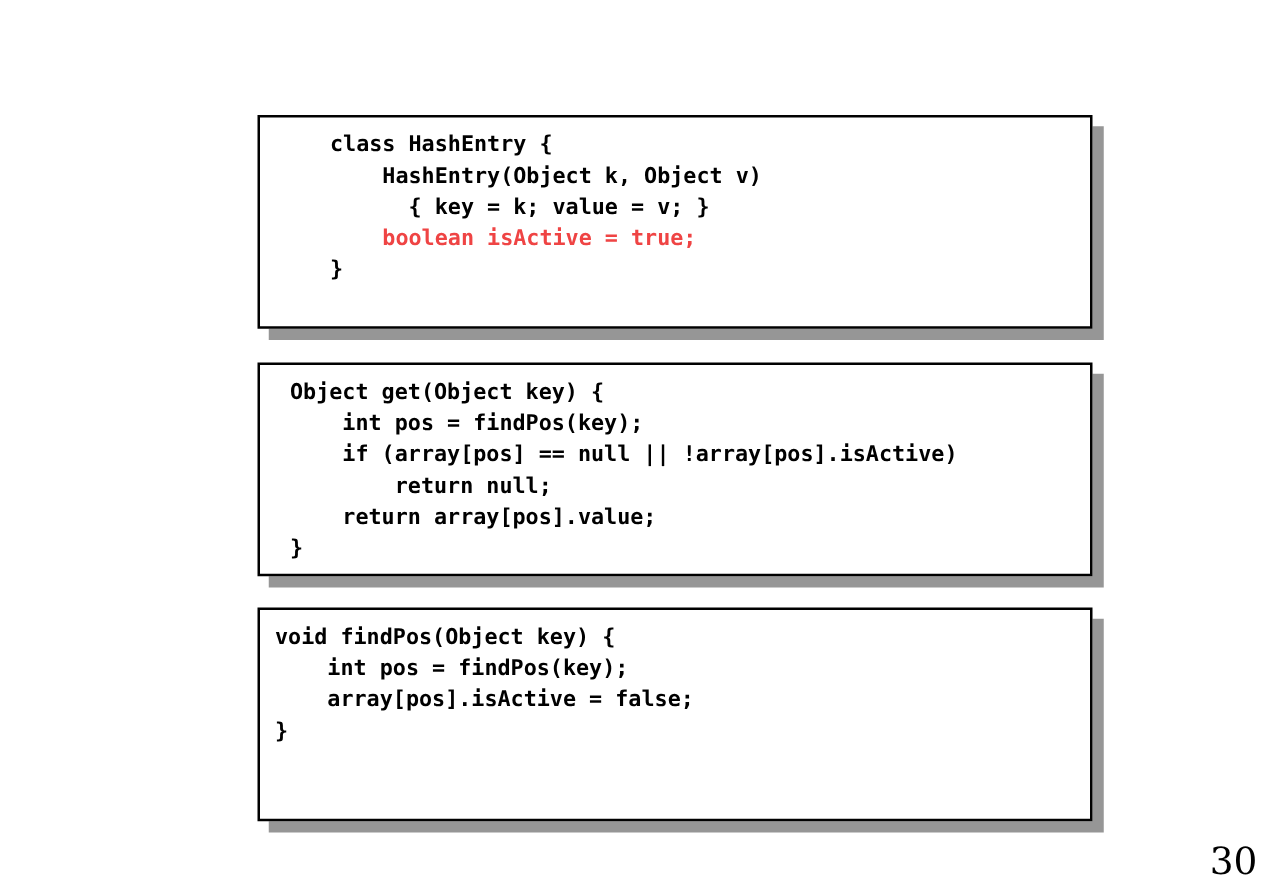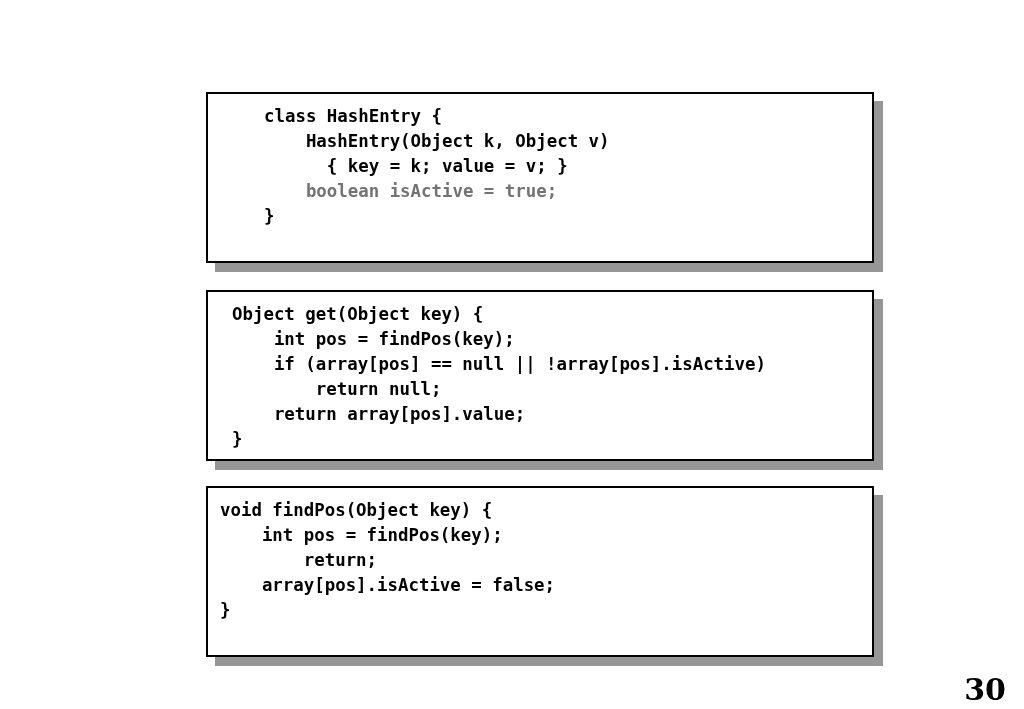--- a/index.html
+++ b/index.html
@@ -37,51 +37,51 @@
     letter-spacing: 0px;
     color: #000000;
     white-space: pre;
   }
   .code-line {
     display: block;
     white-space: pre;
     height: 25px;
   }
   .code-line.accent {
-    color: #737373;
+    color: #ef4444;
   }
   #box-1 { left: 206px; top: 92px;  width: 668px; height: 171px; }
   #box-1 .code-pre { padding: 10px 0 0 12px; margin-left: 44px; }
   #box-2 { left: 206px; top: 290px; width: 668px; height: 171px; padding-left: 12px; }
   #box-2 .code-pre { padding: 10px 0 0 12px; }
   #box-3 { left: 206px; top: 486px; width: 668px; height: 171px; }
   #box-3 .code-pre { padding: 10px 0 0 12px; }
   #page-number {
     position: absolute;
     right: 18px;
     bottom: 4px;
     font-family: "DejaVu Serif", "Liberation Serif", serif;
     font-size: 30px;
-    font-weight: bold;
+    font-weight: normal;
     color: #000000;
     line-height: 1;
   }
 </style>
 </head>
 <body>
 
 <div id="slide">
 
   <div class="code-box" id="box-1">
     <pre class="code-pre"><span class="code-line">class HashEntry {</span><span class="code-line">    HashEntry(Object k, Object v)</span><span class="code-line">      { key = k; value = v; }</span><span class="code-line accent">    boolean isActive = true;</span><span class="code-line">}</span></pre>
   </div>
 
   <div class="code-box" id="box-2">
     <pre class="code-pre"><span class="code-line">Object get(Object key) {</span><span class="code-line">    int pos = findPos(key);</span><span class="code-line">    if (array[pos] == null || !array[pos].isActive)</span><span class="code-line">        return null;</span><span class="code-line">    return array[pos].value;</span><span class="code-line">}</span></pre>
   </div>
 
   <div class="code-box" id="box-3">
-    <pre class="code-pre"><span class="code-line">void findPos(Object key) {</span><span class="code-line">    int pos = findPos(key);</span><span class="code-line">        return;</span><span class="code-line">    array[pos].isActive = false;</span><span class="code-line">}</span></pre>
+    <pre class="code-pre"><span class="code-line">void findPos(Object key) {</span><span class="code-line">    int pos = findPos(key);</span><span class="code-line">    array[pos].isActive = false;</span><span class="code-line">}</span></pre>
   </div>
 
   <div id="page-number">30</div>
 
 </div>
 
 </body></html>

